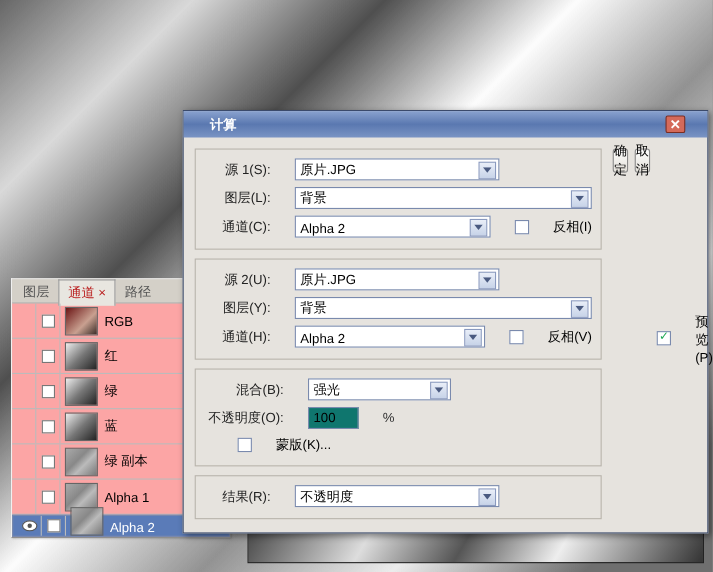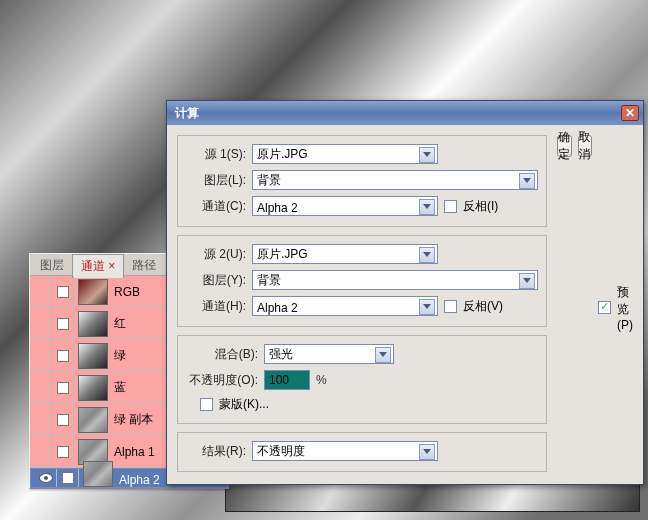--- a/index.html
+++ b/index.html
@@ -1,46 +1,46 @@
 <!DOCTYPE html>
 <html><head>
 <meta charset="utf-8">
 <style>
 *{box-sizing:border-box;margin:0;padding:0;font-family:"Microsoft YaHei",SimSun,sans-serif;font-size:12px}
 body{width:648px;height:520px;background:#808080;overflow:hidden;position:relative}
 .canvas-bg{position:absolute;inset:0;background:linear-gradient(135deg,#6a6a6a 0%,#b8b8b8 15%,#5a5a5a 30%,#d0d0d0 45%,#888 60%,#c5c5c5 75%,#707070 90%);filter:contrast(1.4) brightness(1.05)}
-.panels{position:absolute;left:29px;top:253px;width:200px;background:#d4d0c8;border:1px solid #888;border-top-color:#f0f0f0;border-left-color:#f0f0f0;box-shadow:1px 1px 2px rgba(0,0,0,.3)}
+.panels{position:absolute;left:10px;top:253px;width:200px;background:#d4d0c8;border:1px solid #888;border-top-color:#f0f0f0;border-left-color:#f0f0f0;box-shadow:1px 1px 2px rgba(0,0,0,.3)}
 .panel-tabs{display:flex;align-items:center;height:22px;background:#d4d0c8;padding:2px 2px 0 2px;border-bottom:1px solid #aaa}
 .ptab{padding:3px 8px;color:#555;cursor:pointer}
 .ptab.active{background:#e8e6e0;border:1px solid #999;border-bottom:none;color:#b91c1c}
 .chan-list{background:#fca5a5}
 .chan-row{display:flex;align-items:center;height:32px;border-bottom:1px solid #bbb}
 .chan-row.sel{background:#5a7bb8;color:#fff}
 .vis-col{width:22px;display:flex;align-items:center;justify-content:center;border-right:1px solid #bbb;height:100%}
 .eye{width:14px;height:10px;border:1px solid #555;border-radius:60% 60% 60% 60%;position:relative;background:#fff}
 .eye::after{content:"";position:absolute;left:4px;top:2px;width:4px;height:4px;border-radius:50%;background:#555}
 .chip-col{width:22px;height:100%;display:flex;align-items:center;justify-content:center;border-right:1px solid #bbb}
 .chip-box{width:12px;height:12px;border:1px solid #777;background:#fff}
 .thumb{width:30px;height:26px;margin:0 4px;border:1px solid #666;background:#888;flex:none}
 .thumb.rgb{background:linear-gradient(135deg,#6b1515 0%,#c9a090 60%,#3a2d28 100%)}
 .thumb.gray{background:linear-gradient(135deg,#eee 0%,#777 50%,#222 100%)}
 .thumb.emboss{background:linear-gradient(135deg,#aaa,#888 40%,#bbb 60%,#777)}
 .chan-name{flex:1;padding-left:2px}
 .shortcut{padding-right:6px;color:#555}
 .chan-row.sel .shortcut{color:#e4ecf7}
 .dialog{position:absolute;left:166px;top:100px;width:478px;background:#e6e3de;border:1px solid #3b4a6b;box-shadow:2px 2px 6px rgba(0,0,0,.45)}
-.titlebar{height:24px;background:linear-gradient(#8aa2cf,#5a78b0 50%,#7a94c4);display:flex;align-items:center;justify-content:space-between;padding:0 4px}
+.titlebar{height:24px;background:linear-gradient(#8aa2cf,#5a78b0 50%,#7a94c4);display:flex;align-items:center;justify-content:space-between;padding:0 20px}
 .titlebar .t{color:#fff;font-weight:bold;padding-left:4px}
 .titlebar .x{width:18px;height:16px;background:#d46a5a;border:1px solid #7a2d22;color:#fff;display:flex;align-items:center;justify-content:center;font-weight:bold;border-radius:2px;cursor:pointer}
 .dlg-body{display:flex;padding:10px 10px 12px 10px;gap:10px}
 .dlg-left{flex:1}
 .dlg-right{width:76px;display:flex;flex-direction:row;gap:6px;align-items:stretch}
 .btn{height:22px;background:linear-gradient(#fdfdfd,#e4e1da);border:1px solid #8a8a8a;border-radius:3px;cursor:pointer;display:flex;align-items:center;justify-content:center}
 .group{border:1px solid #b8b4ac;padding:8px 8px 10px 8px;margin-bottom:8px;position:relative}
-.row{display:flex;align-items:center;margin-bottom:6px;gap:6px}
+.row{display:flex;align-items:center;margin-bottom:6px;gap:22px}
 .row:last-child{margin-bottom:0}
 .lbl{text-align:right;color:#222}
 .lbl.w60{width:60px}
 .sel{flex:1;height:20px;background:#fff;border:1px solid #7a8aad;display:flex;align-items:flex-end;justify-content:space-between;padding:0 2px 0 4px;cursor:pointer}
 .sel .arrow{width:16px;height:16px;background:linear-gradient(#e9eef8,#c7d3e8);border:1px solid #8a9abf;display:flex;align-items:center;justify-content:center}
 .arrow svg{display:block}
 .chk{width:13px;height:13px;border:1px solid #7a8aad;background:#fff;cursor:pointer;flex:none}
 .chk.on::after{content:"✓";display:block;font-size:11px;line-height:11px;color:#2a5;position:relative;left:1px;top:-1px}
 .num{width:46px;height:20px;border:1px solid #7a8aad;background:#0f766e;padding:0 4px;display:flex;align-items:center}
 .pct{color:#333}

